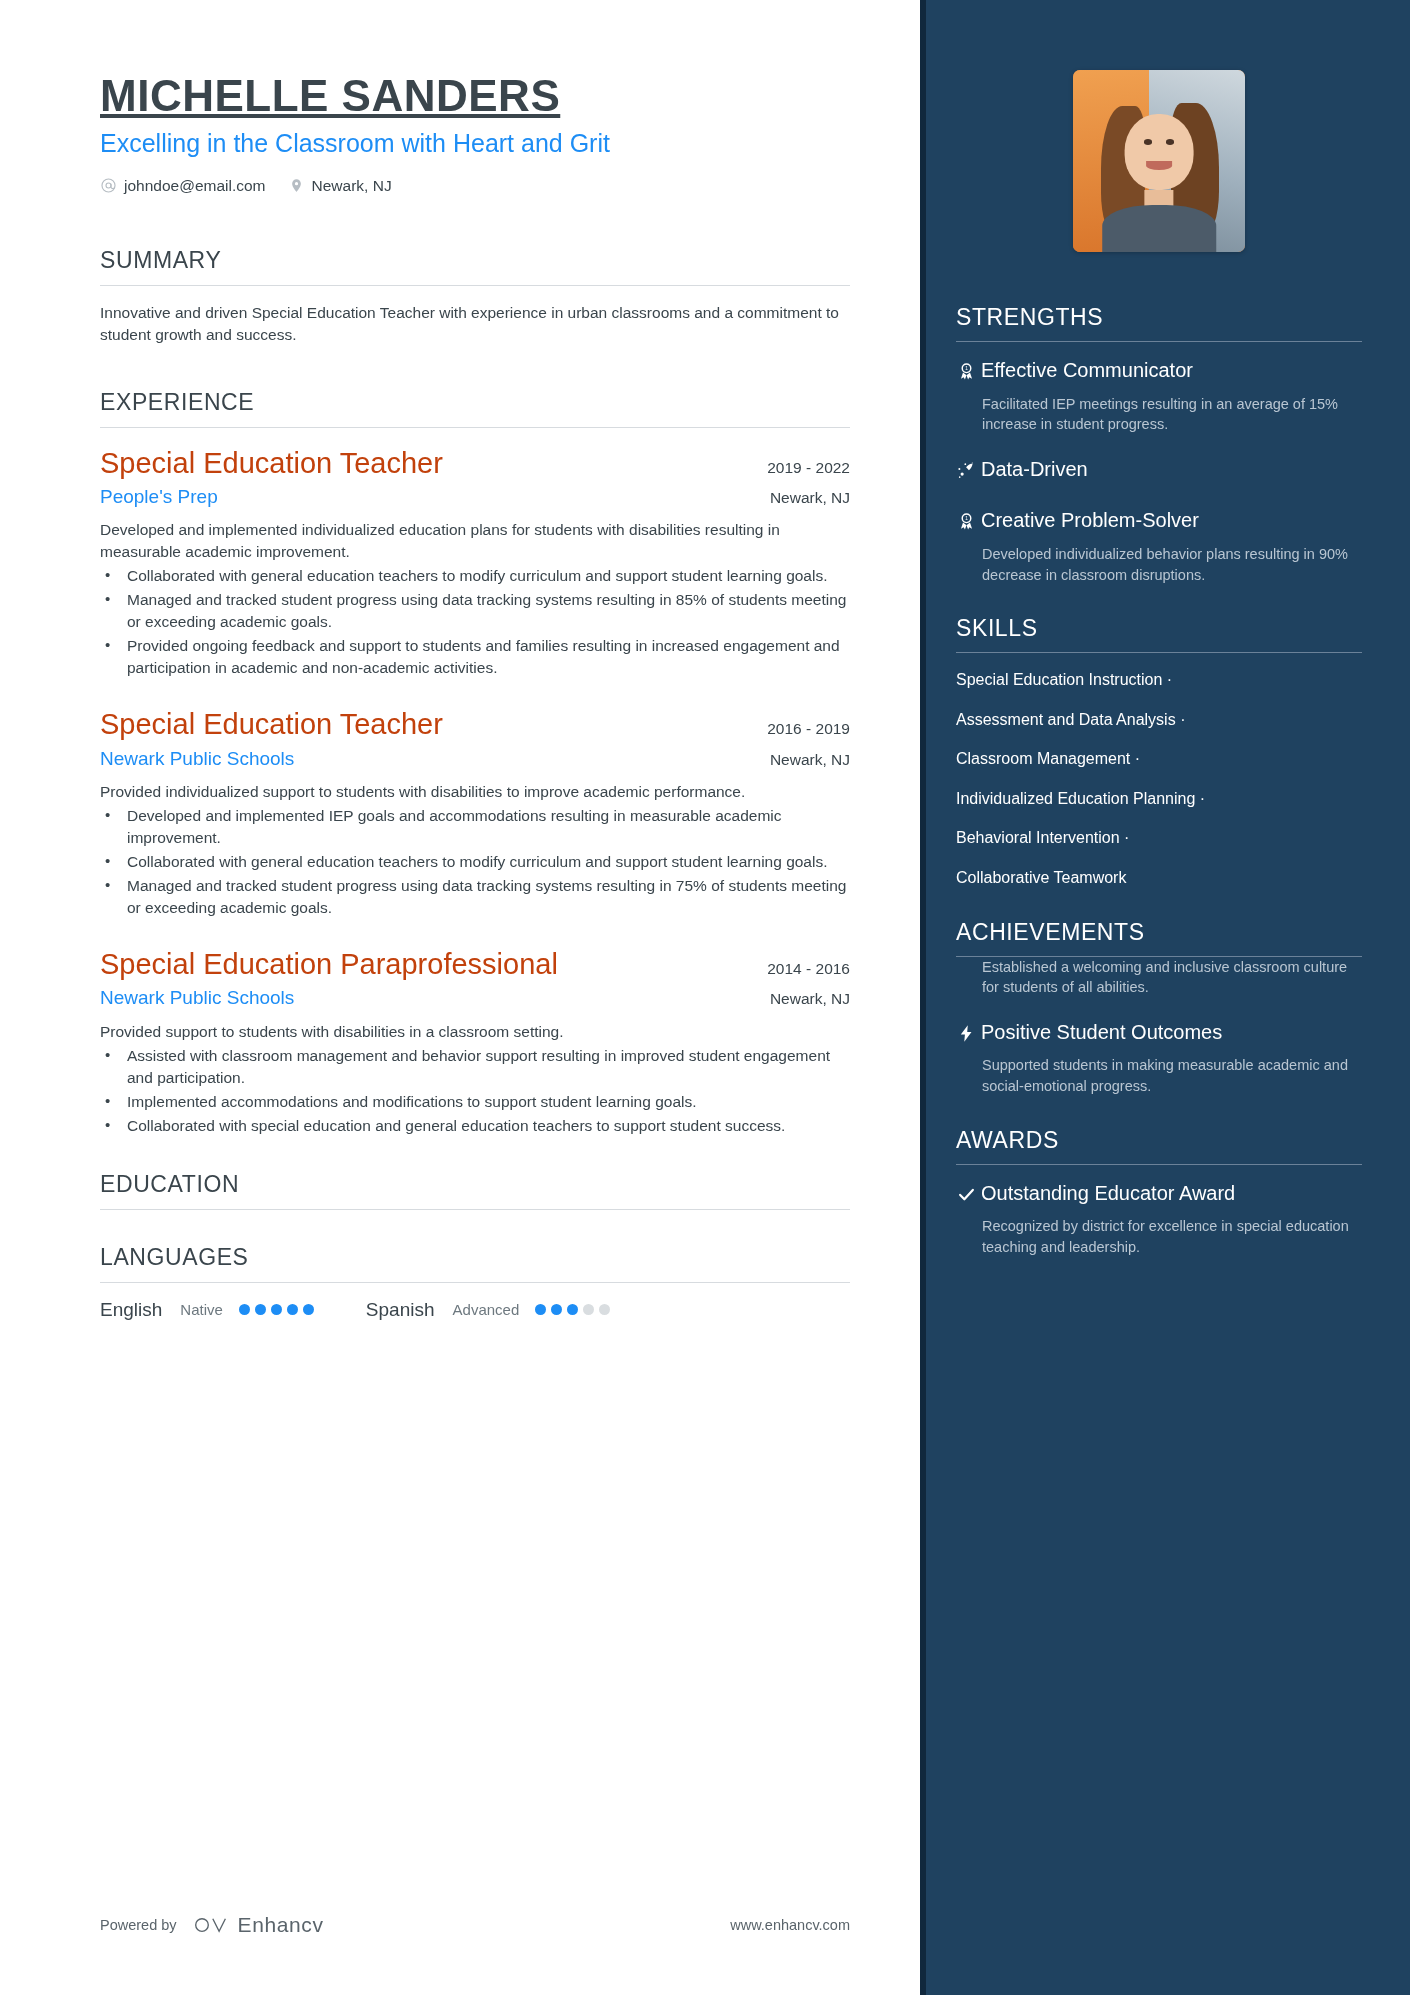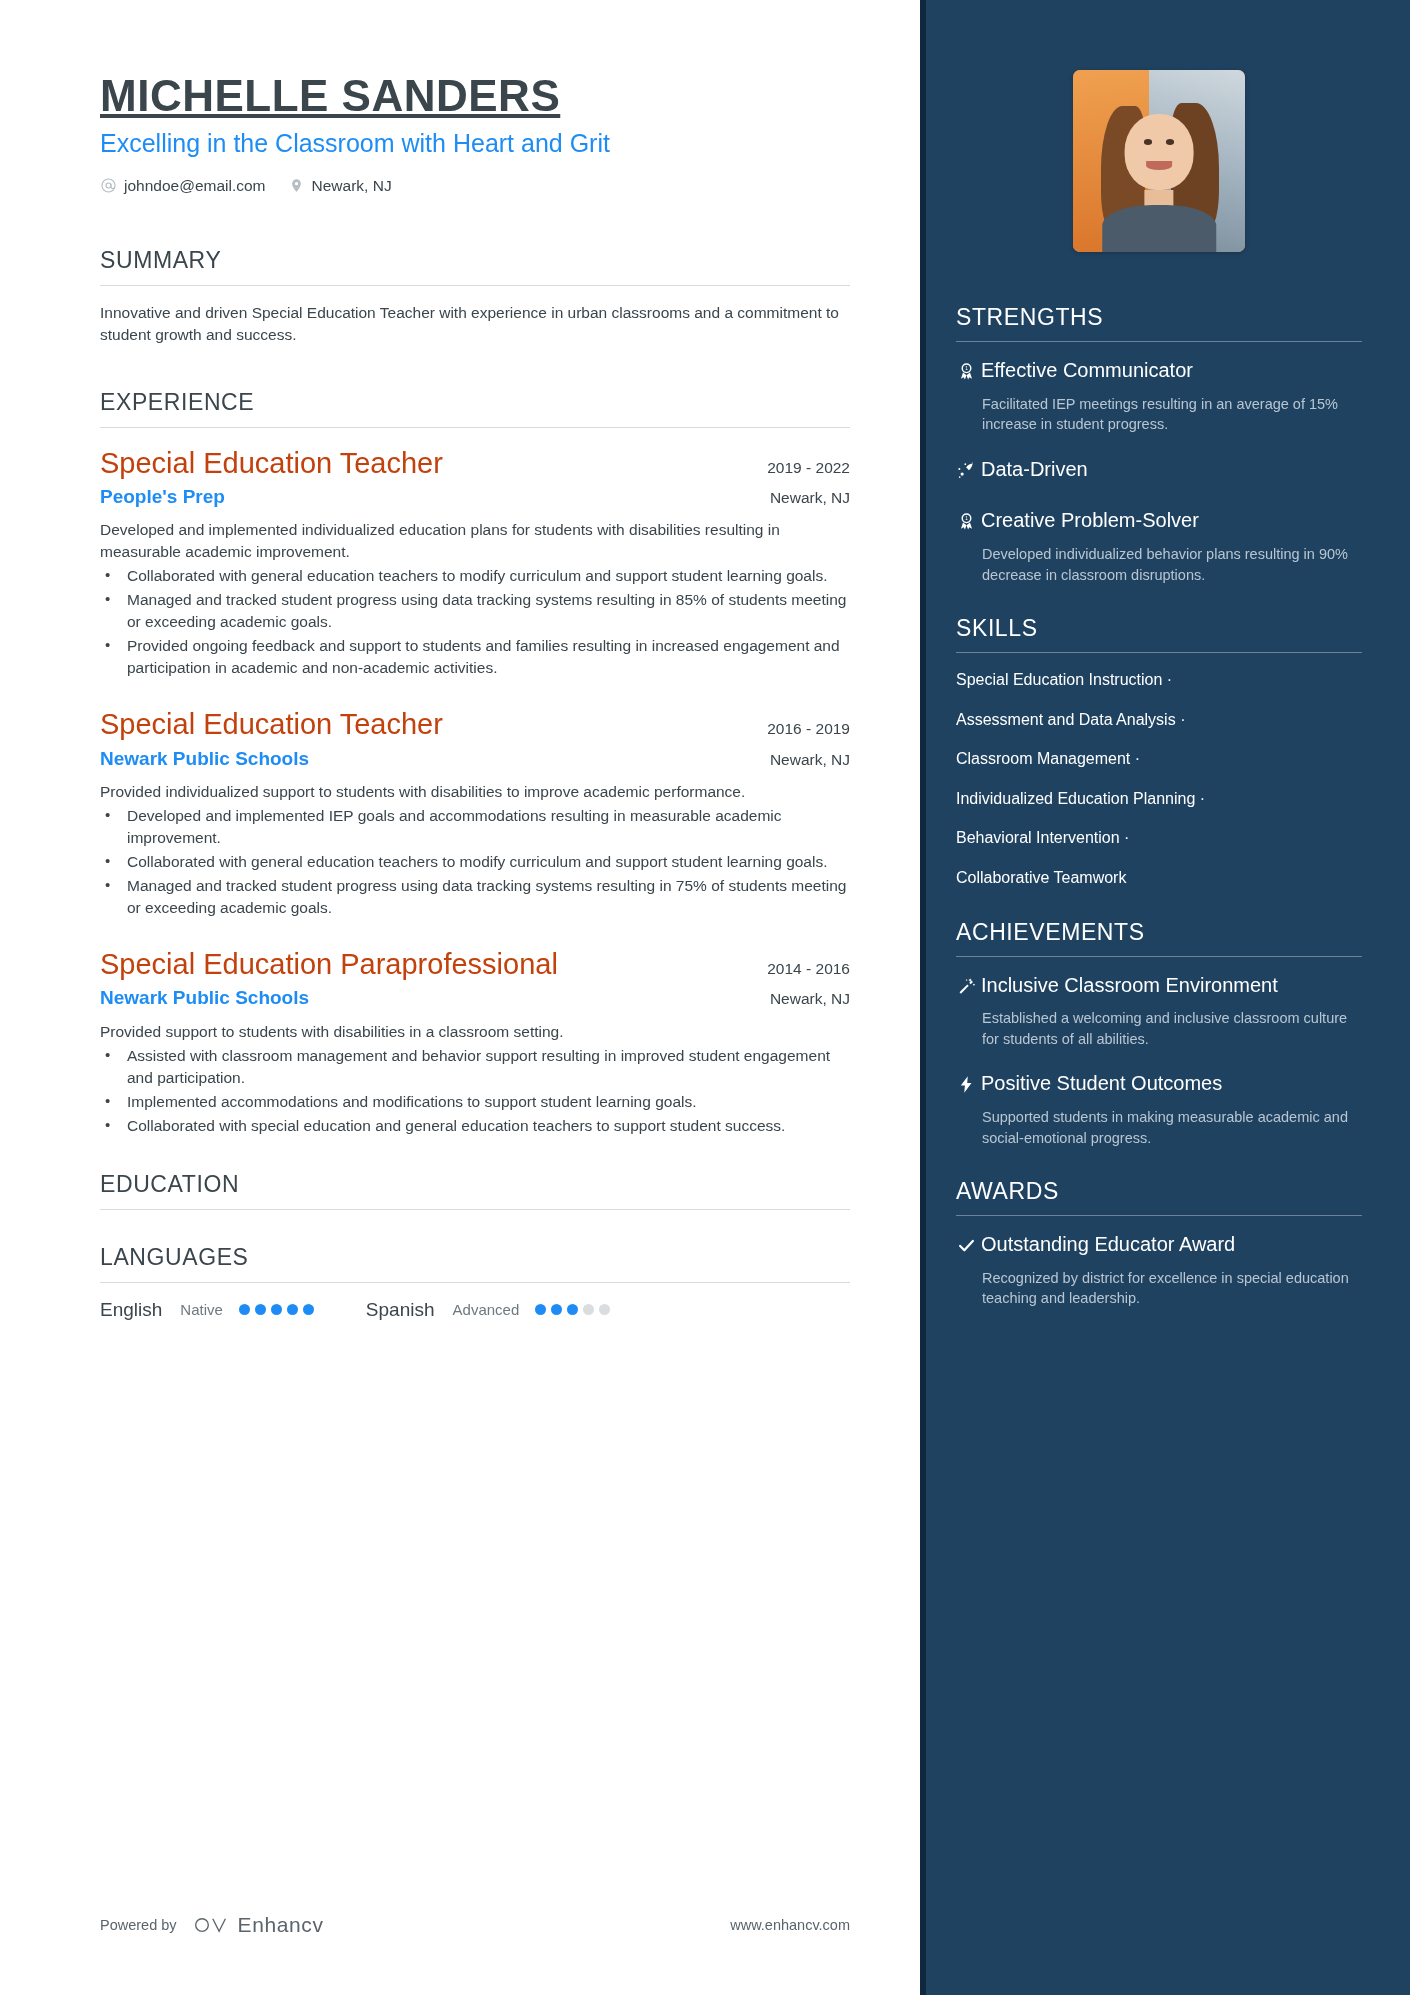--- a/index.html
+++ b/index.html
@@ -103,21 +103,20 @@
   .entry-date {
     font-size: 15.5px;
     color: #3a454c;
     white-space: nowrap;
     flex: 0 0 auto;
   }
   .entry-org {
     font-size: 19px;
     color: #1d8df5;
     line-height: 1.45;
-    font-weight: bold;
   }
   .entry-loc {
     font-size: 15.5px;
     color: #3a454c;
     white-space: nowrap;
     flex: 0 0 auto;
   }
   .entry-desc {
     font-size: 15.5px;
     line-height: 1.42;
@@ -496,34 +495,20 @@
             <div class="skill-line"><span>Individualized Education Planning</span> <span class="skill-sep">·</span></div>
             <div class="skill-line"><span>Behavioral Intervention</span> <span class="skill-sep">·</span></div>
             <div class="skill-line"><span>Collaborative Teamwork</span></div>
           </div>
       </div>
 
       <div class="side-section">
         <div class="side-head">ACHIEVEMENTS</div>
         <div class="side-rule"></div>
         <div id="achievements-list">
-            <div class="side-item">
-      <span class="side-ico">
-                <svg width="19" height="19" viewBox="0 0 24 24" fill="currentColor">
-                  <path d="M3.2 19.2 13 9.4l1.8 1.8L5 21z"></path>
-                  <path d="M15.5 7.2 17.3 9l2.8-2.8L18.3 4.4z"></path>
-                  <path d="M16.6 1.6l.7 1.6 1.6.7-1.6.7-.7 1.6-.7-1.6-1.6-.7 1.6-.7z"></path>
-                  <path d="M21.4 8.2l.5 1.1 1.1.5-1.1.5-.5 1.1-.5-1.1-1.1-.5 1.1-.5z"></path>
-                  <path d="M12.2 2.6l.4.9.9.4-.9.4-.4.9-.4-.9-.9-.4.9-.4z"></path>
-                </svg>
-              </span>
-      <div class="side-body">
-        <div class="side-title">Inclusive Classroom Environment</div>
-      </div>
-    </div>
     <div class="side-desc" style="margin:-16px 0 22px 0">Established a welcoming and inclusive classroom culture for students of all abilities.</div>
             <div class="side-item">
       <span class="side-ico">
                 <svg width="19" height="19" viewBox="0 0 24 24" fill="currentColor">
                   <path d="M13.6 1.5 4.8 13.4h5.2L9.2 22.5l9.1-12.3h-5.4z"></path>
                 </svg>
               </span>
       <div class="side-body">
         <div class="side-title">Positive Student Outcomes</div>
       </div>

